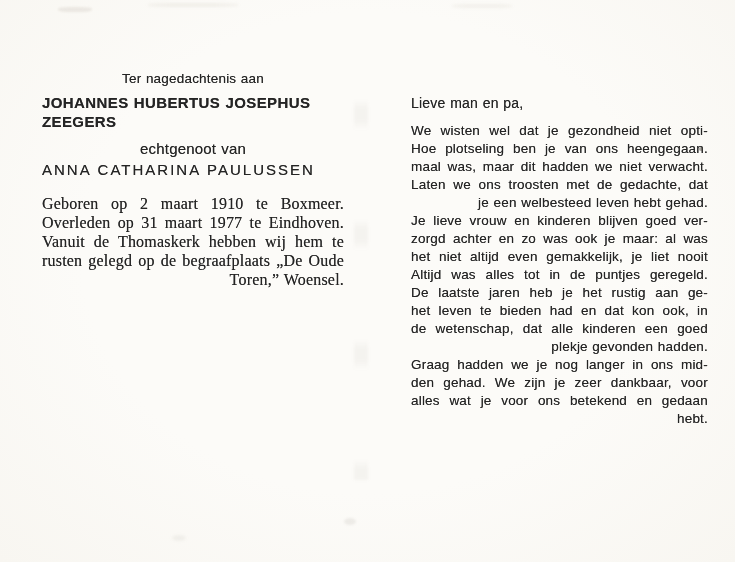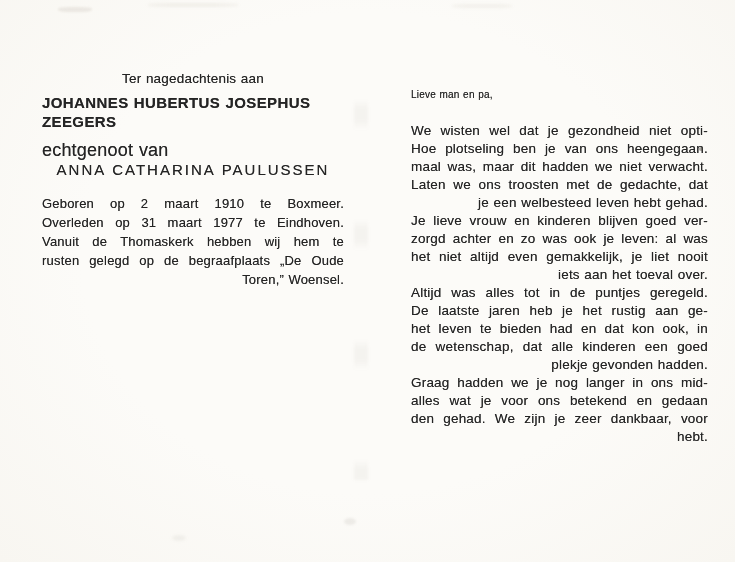--- a/index.html
+++ b/index.html
@@ -23,26 +23,26 @@
   .col-left {
     position: absolute; left: 42px; top: 0; width: 302px; height: 562px;
   }
   .col-right {
     position: absolute; left: 411px; top: 0; width: 297px; height: 562px;
   }
 
   .dedication { position: absolute; top: 71px; width: 100%; text-align: center; font-size: 13.5px; }
   .deceased  { position: absolute; top: 93px;  width: 100%; text-align: left;
                font-size: 15px; font-weight: bold; line-height: 19px; letter-spacing: 0.4px; }
-  .relation  { position: absolute; top: 140px; width: 100%; text-align: left; font-size: 18px; }
-  .spouse    { position: absolute; top: 161px; width: 100%; text-align: center;
+  .relation  { position: absolute; top: 140px; width: 100%; text-align: center; font-size: 15px; }
+  .spouse    { position: absolute; top: 161px; width: 100%; text-align: left;
                font-size: 15px; letter-spacing: 2px; white-space: nowrap; }
-  .bio       { position: absolute; top: 194px; width: 100%; font-size: 13px; line-height: 19px; }
+  .bio       { position: absolute; top: 194px; width: 100%; font-size: 16px; line-height: 19px; font-family: Liberation Serif, serif; }
 
-  .salutation { position: absolute; top: 89px; width: 100%; font-size: 10px; }
+  .salutation { position: absolute; top: 95px; width: 100%; font-size: 14px; }
   .memorial   { position: absolute; top: 122px; width: 100%; font-size: 13.5px; line-height: 18px; }
   .closing    { position: absolute; top: 472px; width: 100%; font-size: 13.5px; }
 
   
   .jline { text-align: justify; text-align-last: justify; white-space: nowrap; }
   .lline { text-align: right; white-space: nowrap; }
 
   
   .speck { position: absolute; border-radius: 50%; pointer-events: none; }
   .sp-dot       { left: 699px; top: 147px; width: 4px; height: 4px; background: rgba(70,66,60,0.45); filter: blur(0.4px); }
@@ -82,31 +82,30 @@
 
   <div class="col-right">
     <div class="salutation txt">Lieve man en pa,</div>
     <div class="memorial txt">
         <div class="jline">We wisten wel dat je gezondheid niet opti-</div>
         <div class="jline">Hoe plotseling ben je van ons heengegaan.</div>
         <div class="jline">maal was, maar dit hadden we niet verwacht.</div>
         <div class="jline">Laten we ons troosten met de gedachte, dat</div>
         <div class="lline">je een welbesteed leven hebt gehad.</div>
         <div class="jline">Je lieve vrouw en kinderen blijven goed ver-</div>
-        <div class="jline">zorgd achter en zo was ook je leven: al was</div>
+        <div class="jline">zorgd achter en zo was ook je maar: al was</div>
         <div class="jline">het niet altijd even gemakkelijk, je liet nooit</div>
-        <div class="lline">iets aan het toeval over.</div>
         <div class="jline">Altijd was alles tot in de puntjes geregeld.</div>
         <div class="jline">De laatste jaren heb je het rustig aan ge-</div>
         <div class="jline">het leven te bieden had en dat kon ook, in</div>
         <div class="jline">de wetenschap, dat alle kinderen een goed</div>
         <div class="lline">plekje gevonden hadden.</div>
         <div class="jline">Graag hadden we je nog langer in ons mid-</div>
+        <div class="jline">den gehad. We zijn je zeer dankbaar, voor</div>
         <div class="jline">alles wat je voor ons betekend en gedaan</div>
-        <div class="jline">den gehad. We zijn je zeer dankbaar, voor</div>
         <div class="lline">hebt.</div>
       </div>
   </div>
 
   <div class="fold"></div>
   <div class="speck sp-dot"></div>
   <div class="speck sp-topleft"></div>
   <div class="speck sp-topmid"></div>
   <div class="speck sp-topright"></div>
   <div class="speck sp-bottom1"></div>

